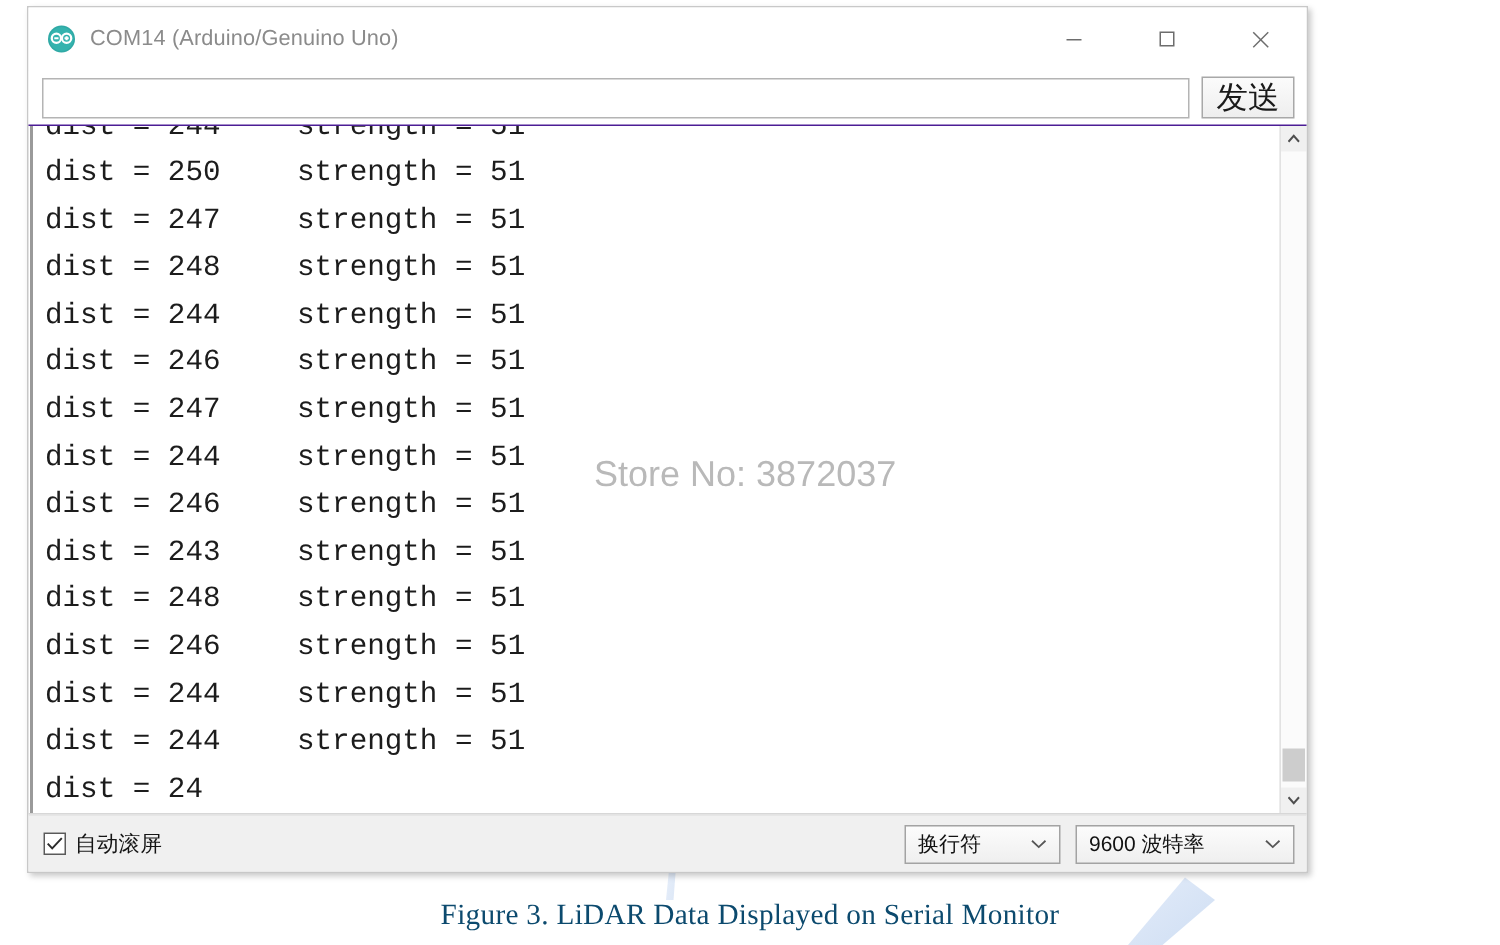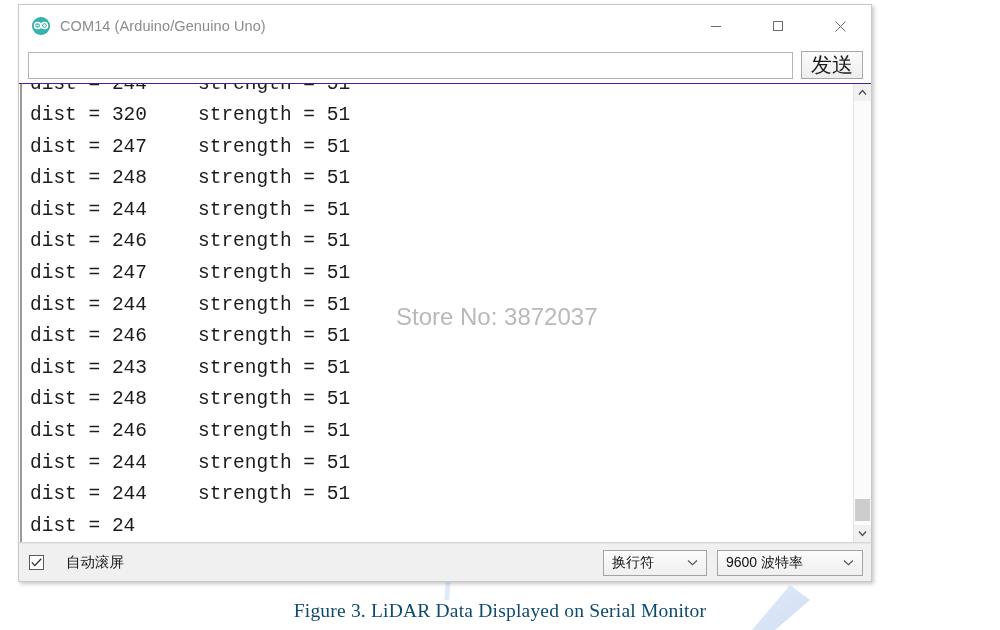--- a/index.html
+++ b/index.html
@@ -199,21 +199,21 @@
     background: #f0f0f0;
     display: flex;
     align-items: center;
     padding: 0 8px 0 10px;
     box-sizing: border-box;
     border-top: 1px solid #e6e6e6;
   }
   .autoscroll {
     display: flex;
     align-items: center;
-    gap: 22px;
+    gap: 6px;
   }
   .chk {
     width: 15px;
     height: 15px;
     border: 1px solid #5a5a5a;
     background: #ffffff;
     display: flex;
     align-items: center;
     justify-content: center;
     box-sizing: border-box;
@@ -337,21 +337,21 @@
   </div>
 
   <div class="cmdrow">
     <input class="cmd-input" type="text" value="" placeholder="" style="">
     <div class="send-btn">发送</div>
   </div>
 
   <div class="console-wrap">
     <div class="console-text" id="console-text">
         <div class="log-line clipped-top"><span class="strength-col">dist = 244</span><span>strength = 51</span></div>
-        <div class="log-line"><span class="strength-col">dist = 320</span><span>strength = 51</span></div>
+        <div class="log-line"><span class="strength-col">dist = 250</span><span>strength = 51</span></div>
         <div class="log-line"><span class="strength-col">dist = 247</span><span>strength = 51</span></div>
         <div class="log-line"><span class="strength-col">dist = 248</span><span>strength = 51</span></div>
         <div class="log-line"><span class="strength-col">dist = 244</span><span>strength = 51</span></div>
         <div class="log-line"><span class="strength-col">dist = 246</span><span>strength = 51</span></div>
         <div class="log-line"><span class="strength-col">dist = 247</span><span>strength = 51</span></div>
         <div class="log-line"><span class="strength-col">dist = 244</span><span>strength = 51</span></div>
         <div class="log-line"><span class="strength-col">dist = 246</span><span>strength = 51</span></div>
         <div class="log-line"><span class="strength-col">dist = 243</span><span>strength = 51</span></div>
         <div class="log-line"><span class="strength-col">dist = 248</span><span>strength = 51</span></div>
         <div class="log-line"><span class="strength-col">dist = 246</span><span>strength = 51</span></div>

